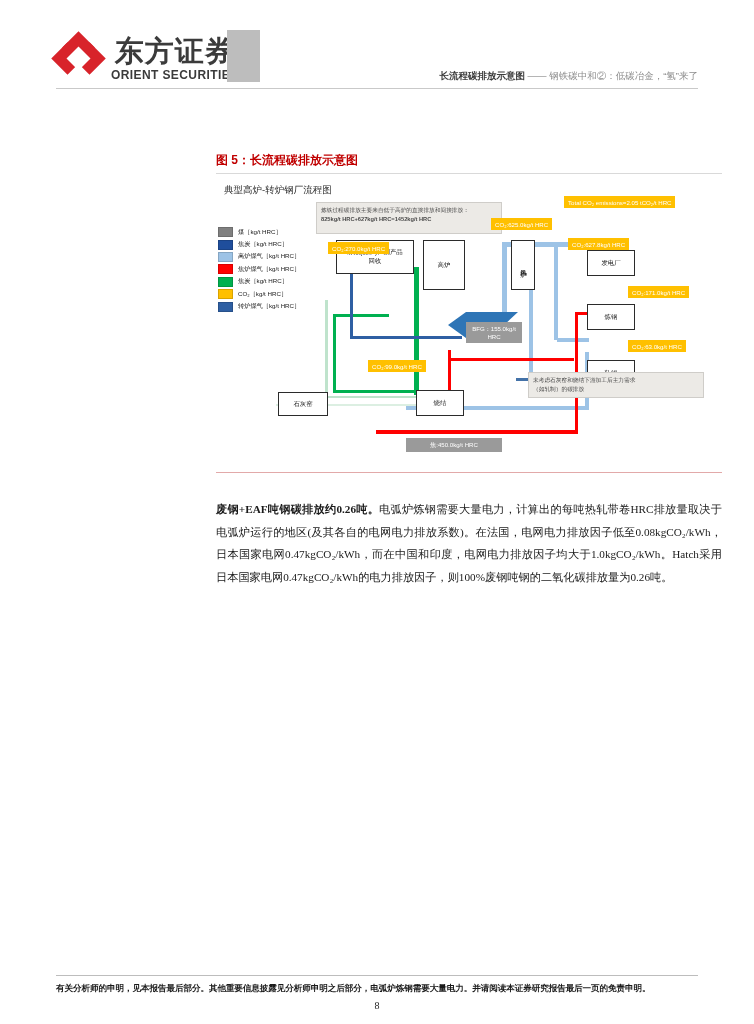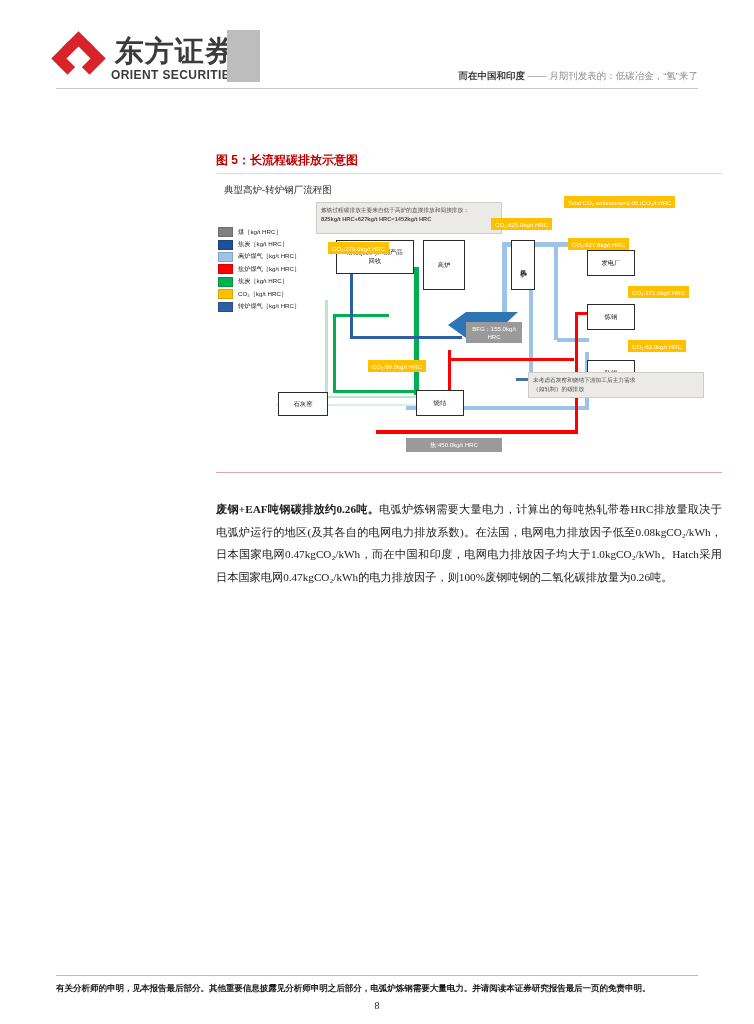--- a/index.html
+++ b/index.html
@@ -281,23 +281,23 @@
       <div class="dia d3"></div>
       <div class="dia d4"></div>
     </div>
     <div class="logo-text">
       <div class="logo-cn">东方证券</div>
       <div class="logo-en">ORIENT SECURITIES</div>
     </div>
   </div>
   <div class="header-grey-bar"></div>
   <div class="header-title">
-    <b>而在中国和印度</b>
+    <b>长流程碳排放示意图</b>
     <span>——</span>
-    <span>月期刊发表的：低碳冶金，“氢”来了</span>
+    <span>钢铁碳中和②：低碳冶金，“氢”来了</span>
   </div>
   <div class="header-rule"></div>
 </div>
 
 <div class="figure-block">
   <div class="fig-title">图 5：长流程碳排放示意图</div>
   <div class="fig-title-rule"></div>
 
   <div class="diagram">
 

